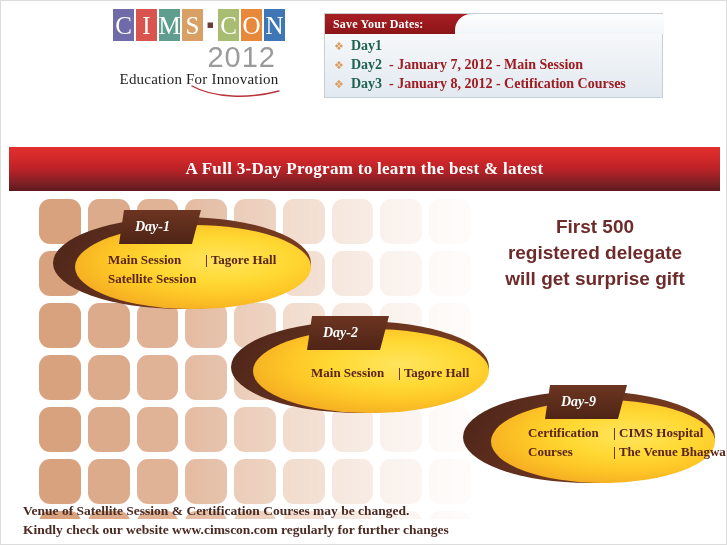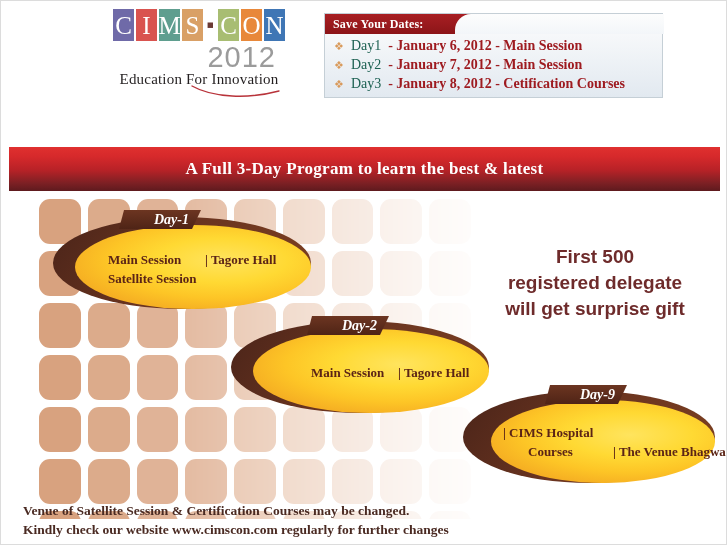--- a/index.html
+++ b/index.html
@@ -139,21 +139,21 @@
     gap: 7px;
     height: 19px;
   }
   .date-bullet {
     font-size: 11px;
     color: #d99a5b;
     line-height: 1;
   }
   .date-day {
     font-family: "Liberation Serif", serif;
-    font-weight: normal;
+    font-weight: bold;
     font-size: 14px;
     color: #1d6152;
     white-space: nowrap;
   }
   .date-rest {
     font-family: "Liberation Serif", serif;
     font-weight: bold;
     font-size: 14px;
     color: #9e1b20;
     white-space: nowrap;
@@ -211,25 +211,25 @@
     background: linear-gradient(125deg, #4a2419 0%, #6a3420 45%, #7d4020 100%);
   }
   .day-face {
     position: absolute;
     border-radius: 50%;
     background: radial-gradient(ellipse at 62% 42%,
         #ffe45e 0%, #ffd933 32%, #fdc526 55%, #f4ab22 78%, #ea9520 100%);
   }
   .day-tab {
     position: absolute;
-    height: 19px;
+    height: 34px;
     background: linear-gradient(180deg, #6c3521 0%, #4f2416 100%);
     display: flex;
     align-items: center;
-    justify-content: flex-end;
+    justify-content: flex-start;
     padding: 0 12px 0 16px;
     box-sizing: border-box;
     clip-path: polygon(5px 0, 100% 0, calc(100% - 9px) 100%, 0 100%);
   }
   .day-tab-label {
     font-family: "Liberation Serif", serif;
     font-style: italic;
     font-weight: bold;
     font-size: 14px;
     color: #ffffff;
@@ -265,21 +265,21 @@
   
   #day3-group { left: 462px; top: 390px; width: 252px; height: 92px; }
   #day3-face  { left: 28px; top: 9px; width: 224px; height: 83px; }
   #day3-tab   { left: 82px; top: -6px; width: 82px; }
   #day3-lines { left: 40px; top: 32px; }
   #day3-lines .dl-left  { width: 85px; }
 
   
   #promo {
     position: absolute;
-    left: 474px; top: 243px;
+    left: 474px; top: 213px;
     width: 240px;
     text-align: center;
     font-family: "Liberation Sans", sans-serif;
     font-weight: bold;
     font-size: 19px;
     color: #6e2b2b;
     line-height: 26px;
   }
 
   
@@ -325,21 +325,20 @@
 
     <div id="dates-box">
       <div id="dates-titlebar"></div>
       <div id="dates-notch"></div>
       <div id="dates-title">Save Your Dates:</div>
       <div id="dates-list">
 
         <div class="date-row">
           <span class="date-bullet">❖</span>
           <span class="date-day">Day1</span>
-          <span class="date-rest">- January 6, 2012 - Main Session</span>
         </div>
 
         <div class="date-row">
           <span class="date-bullet">❖</span>
           <span class="date-day">Day2</span>
           <span class="date-rest">- January 7, 2012 - Main Session</span>
         </div>
 
         <div class="date-row">
           <span class="date-bullet">❖</span>
@@ -467,20 +466,21 @@
   </div>
 
   <div id="day3-group" class="day-group">
     <div class="day-shadow"></div>
     <div id="day3-face" class="day-face"></div>
     <div id="day3-tab" class="day-tab">
       <span class="day-tab-label">Day-9</span>
     </div>
     <div id="day3-lines" class="day-lines">
       <div class="day-line">
+        <span class="dl-left">Certification</span>
         <span class="dl-right">| CIMS Hospital</span>
       </div>
       <div class="day-line">
         <span class="dl-left">Courses</span>
         <span class="dl-right">| The Venue Bhagwati</span>
       </div>
     </div>
   </div>
 
   <div id="promo">

